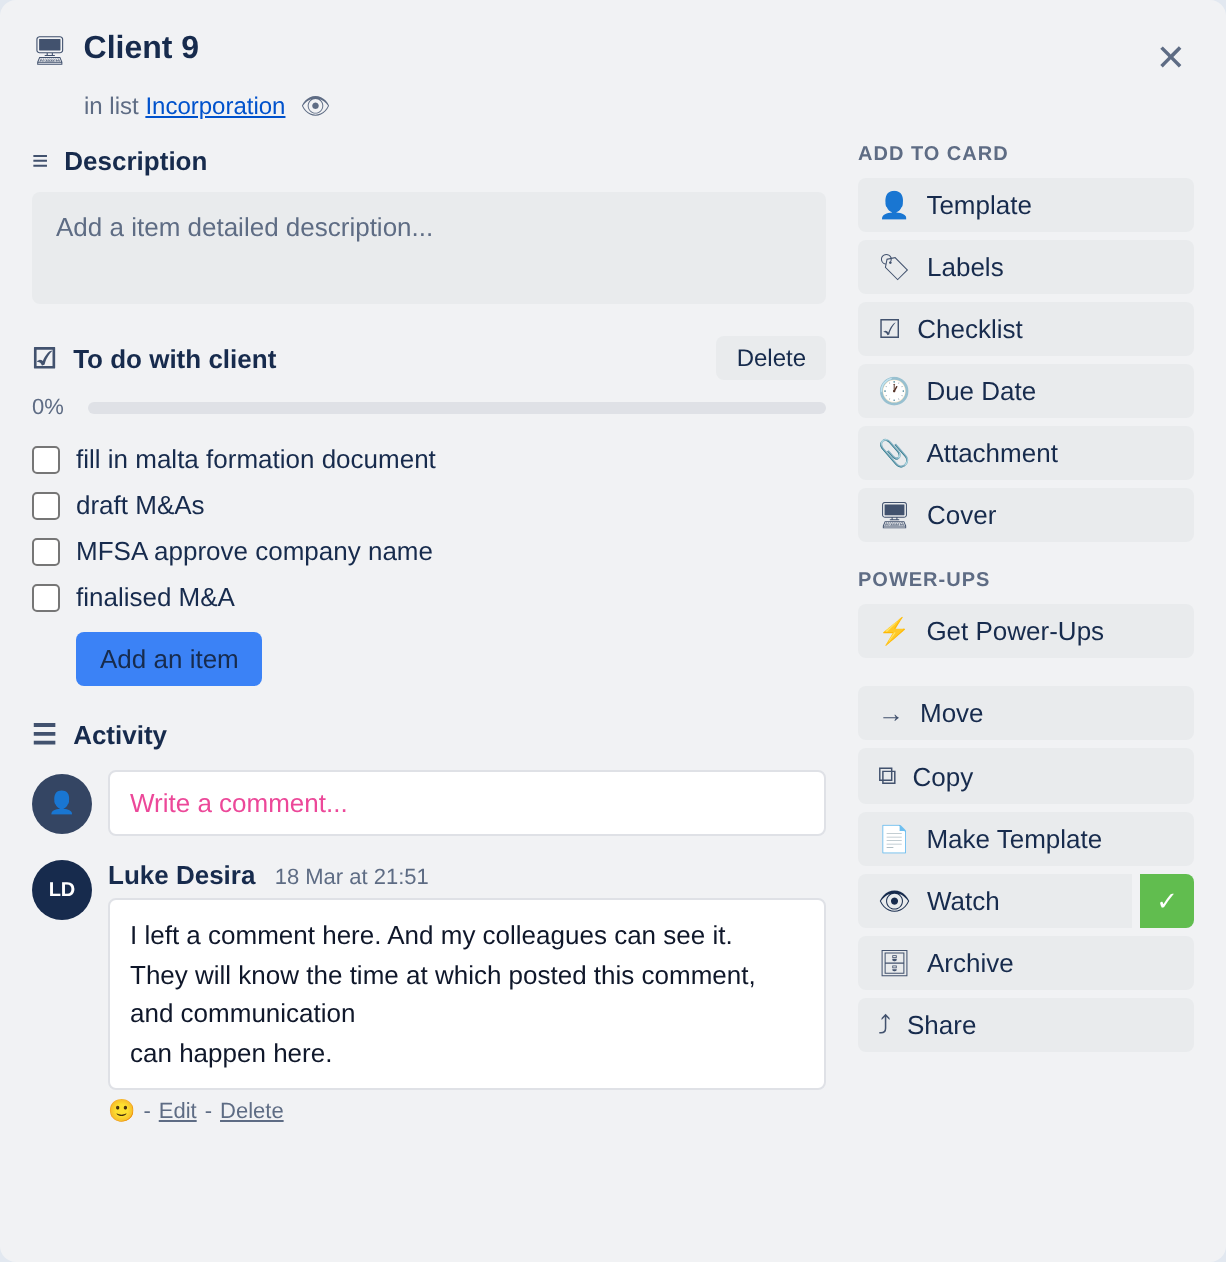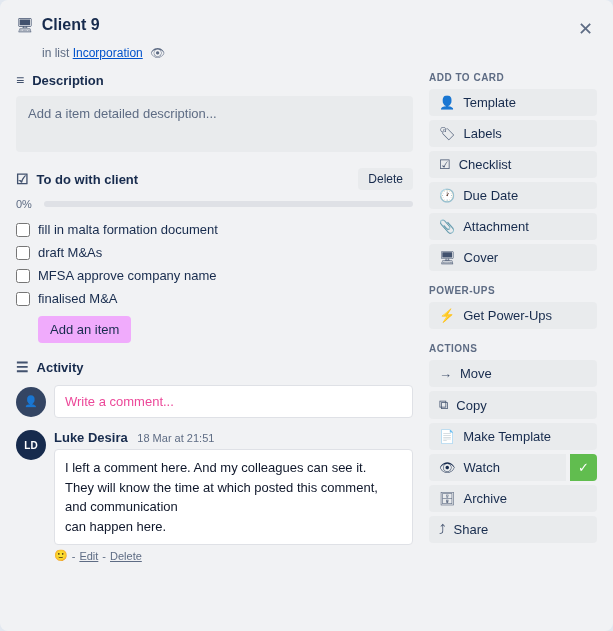--- a/index.html
+++ b/index.html
@@ -149,21 +149,21 @@
       width: 14px;
       height: 14px;
       cursor: pointer;
       flex-shrink: 0;
     }
     .checklist-item-text {
       font-size: 13px;
       color: #172b4d;
     }
     .add-item-btn {
-      background: #f0abfc;
+      background: #3b82f6;
       border: none;
       border-radius: 4px;
       padding: 6px 12px;
       font-size: 13px;
       cursor: pointer;
       color: #172b4d;
       margin-top: 6px;
       margin-left: 22px;
     }
     .activity-section {}
@@ -468,21 +468,20 @@
 
       <div class="sidebar-group">
         <div class="sidebar-group-label">POWER-UPS</div>
         <button class="sidebar-btn">
           <span class="btn-icon">⚡</span>
           <span>Get Power-Ups</span>
         </button>
       </div>
 
       <div class="sidebar-group">
-        <div class="sidebar-group-label">ACTIONS</div>
         <button class="sidebar-btn">
           <span class="btn-icon">→</span>
           <span>Move</span>
         </button>
         <button class="sidebar-btn">
           <span class="btn-icon">⧉</span>
           <span>Copy</span>
         </button>
         <button class="sidebar-btn">
           <span class="btn-icon">📄</span>

